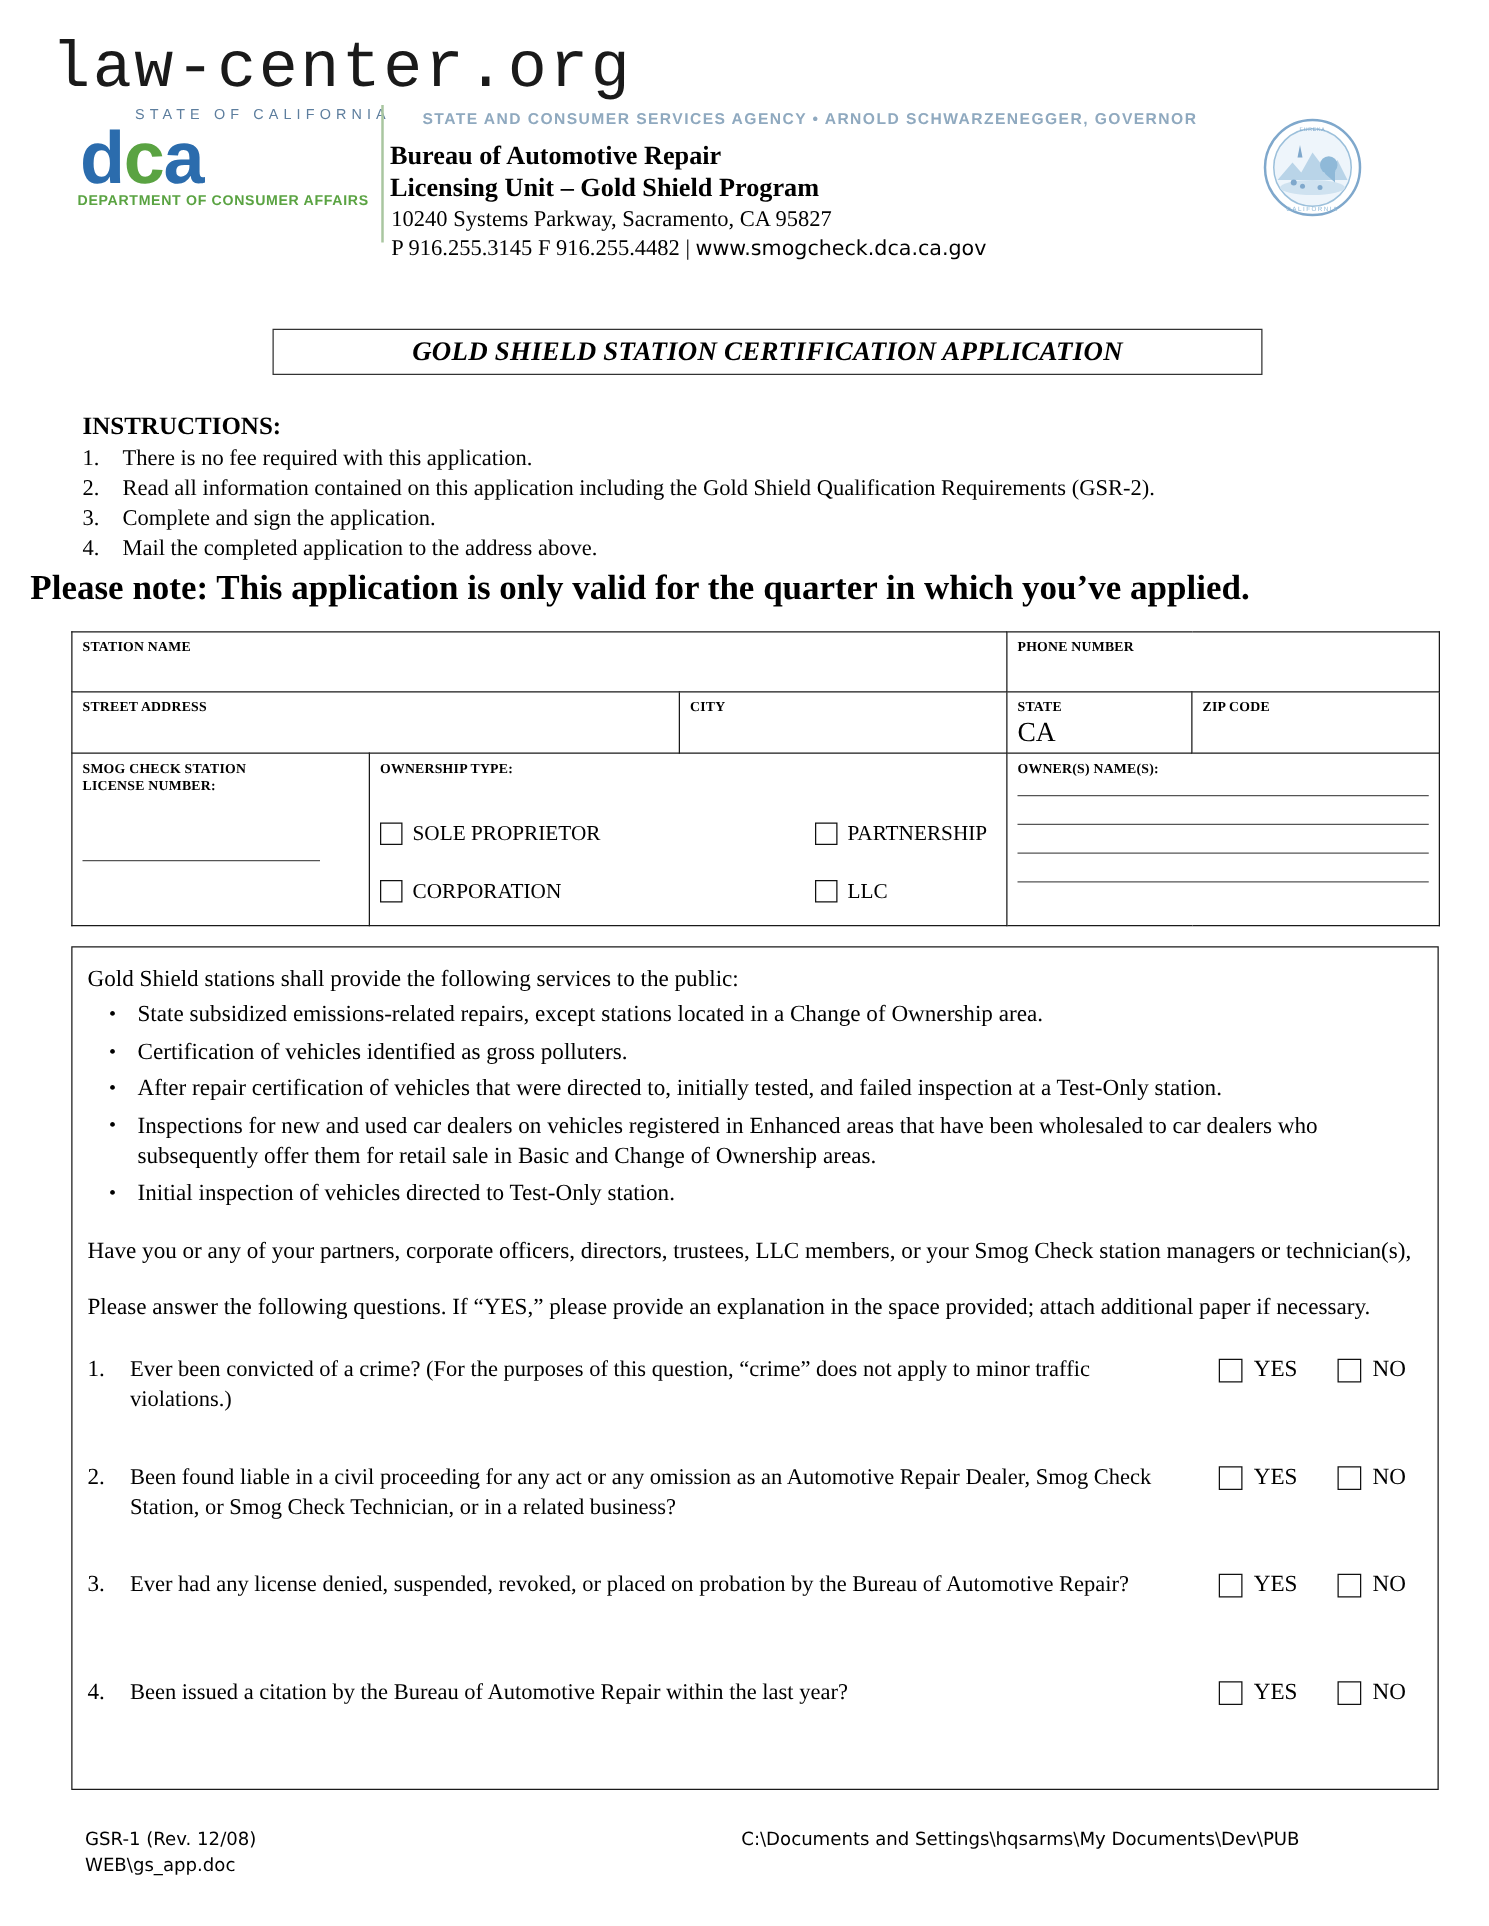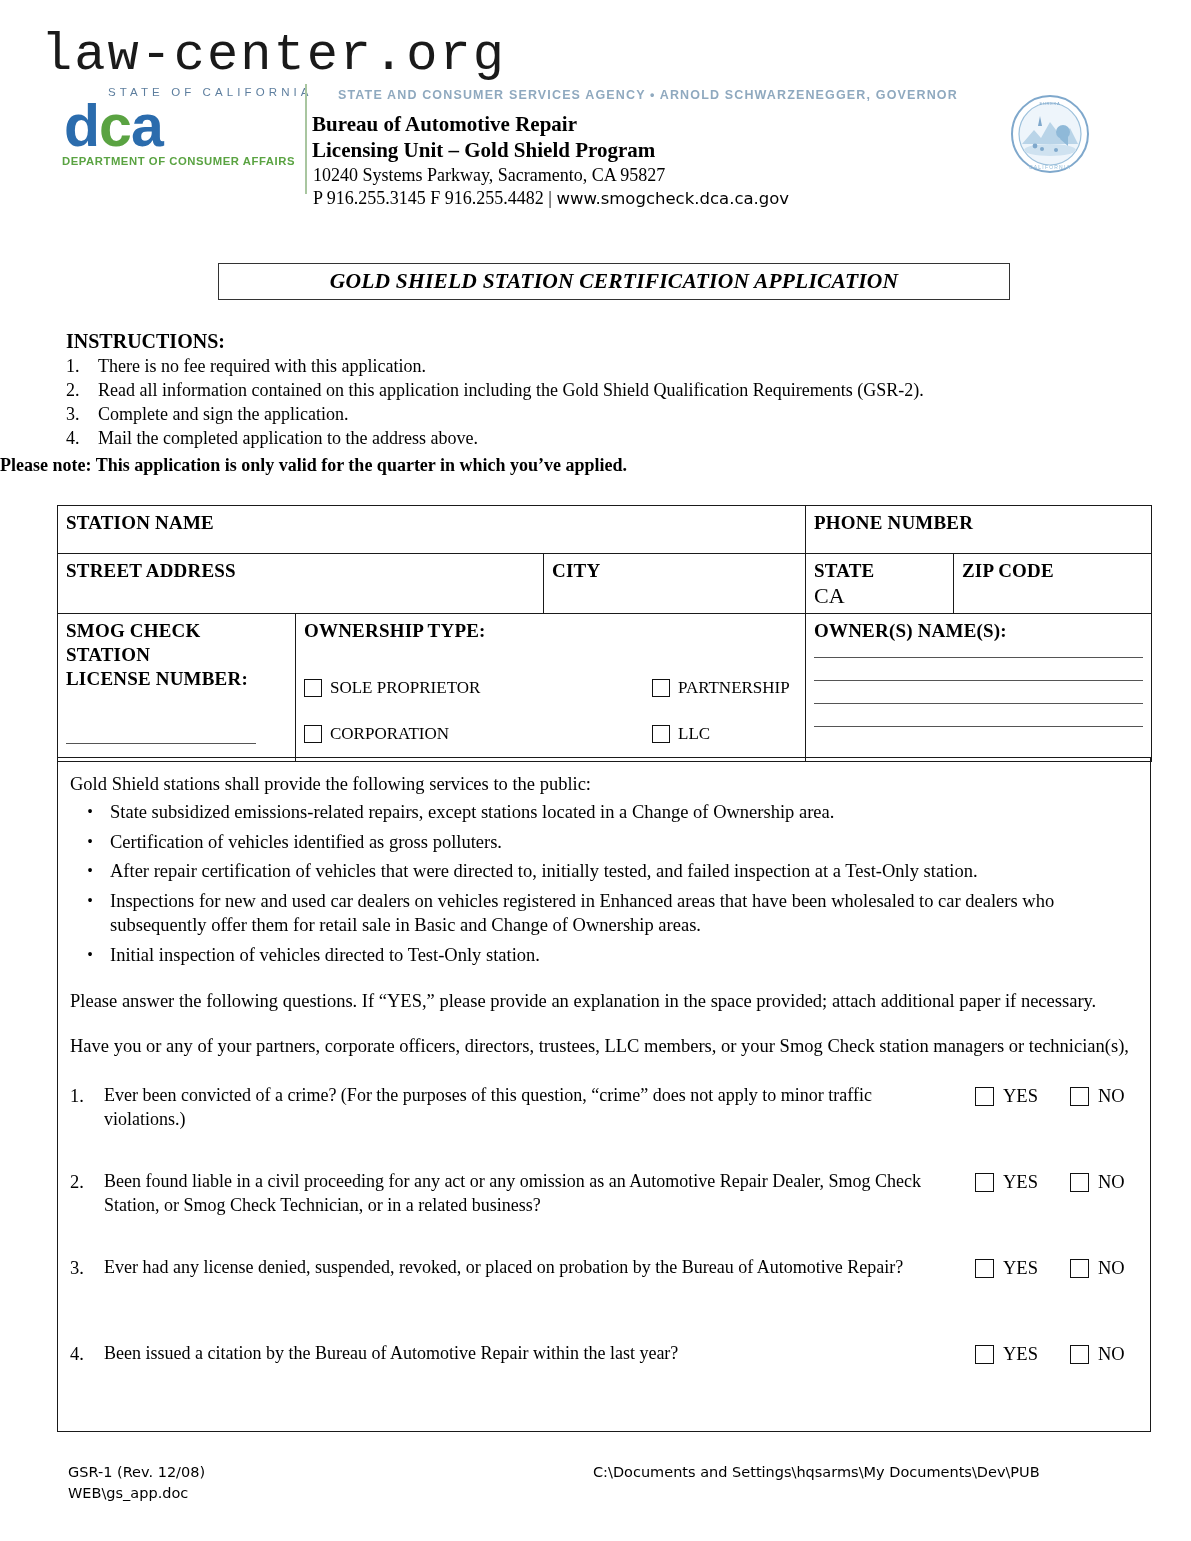--- a/index.html
+++ b/index.html
@@ -170,42 +170,42 @@
   }
   .instr-num {
     width: 32px;
     flex: 0 0 32px;
   }
   .please-note {
     position: absolute;
     left: 0;
     top: 455px;
     width: 1024px;
-    text-align: left;
-    font-size: 18px;
+    text-align: center;
+    font-size: 28px;
     font-weight: bold;
   }
 
   
   .form-table {
     position: absolute;
     left: 57px;
     top: 505px;
     width: 1094px;
     border-collapse: collapse;
     table-layout: fixed;
   }
   .form-table td {
     border: 1.3px solid #1a1a1a;
     vertical-align: top;
     padding: 5px 8px 4px 8px;
     font-size: 0;
   }
   .fl {
-    font-size: 19px;
+    font-size: 11px;
     font-weight: bold;
     letter-spacing: 0.2px;
     line-height: 1.28;
     display: block;
   }
   .fval {
     font-size: 22px;
     font-weight: normal;
     display: block;
     margin-top: 1px;
@@ -520,22 +520,22 @@
         <div class="svc-item">
           <span class="svc-bullet">•</span>
           <span class="svc-text">Inspections for new and used car dealers on vehicles registered in Enhanced areas that have been wholesaled to car dealers who subsequently offer them for retail sale in Basic and Change of Ownership areas.</span>
         </div>
         <div class="svc-item">
           <span class="svc-bullet">•</span>
           <span class="svc-text">Initial inspection of vehicles directed to Test-Only station.</span>
         </div>
       </div>
 
+      <div class="para">Have you or any of your partners, corporate officers, directors, trustees, LLC members, or your Smog Check station managers or technician(s),</div>
       <div class="para">Please answer the following questions.  If “YES,” please provide an explanation in the space provided; attach additional paper if necessary.</div>
-      <div class="para">Have you or any of your partners, corporate officers, directors, trustees, LLC members, or your Smog Check station managers or technician(s),</div>
 
       <div class="q-block">
 
         <div class="q-row">
           <span class="q-num">1.</span>
           <span class="q-text">Ever been convicted of a crime?  (For the purposes of this question, “crime” does not apply to minor traffic violations.)</span>
           <span class="q-opts">
             <label class="q-opt yes">
               <span class="cbx"></span>
               <span>YES</span>

